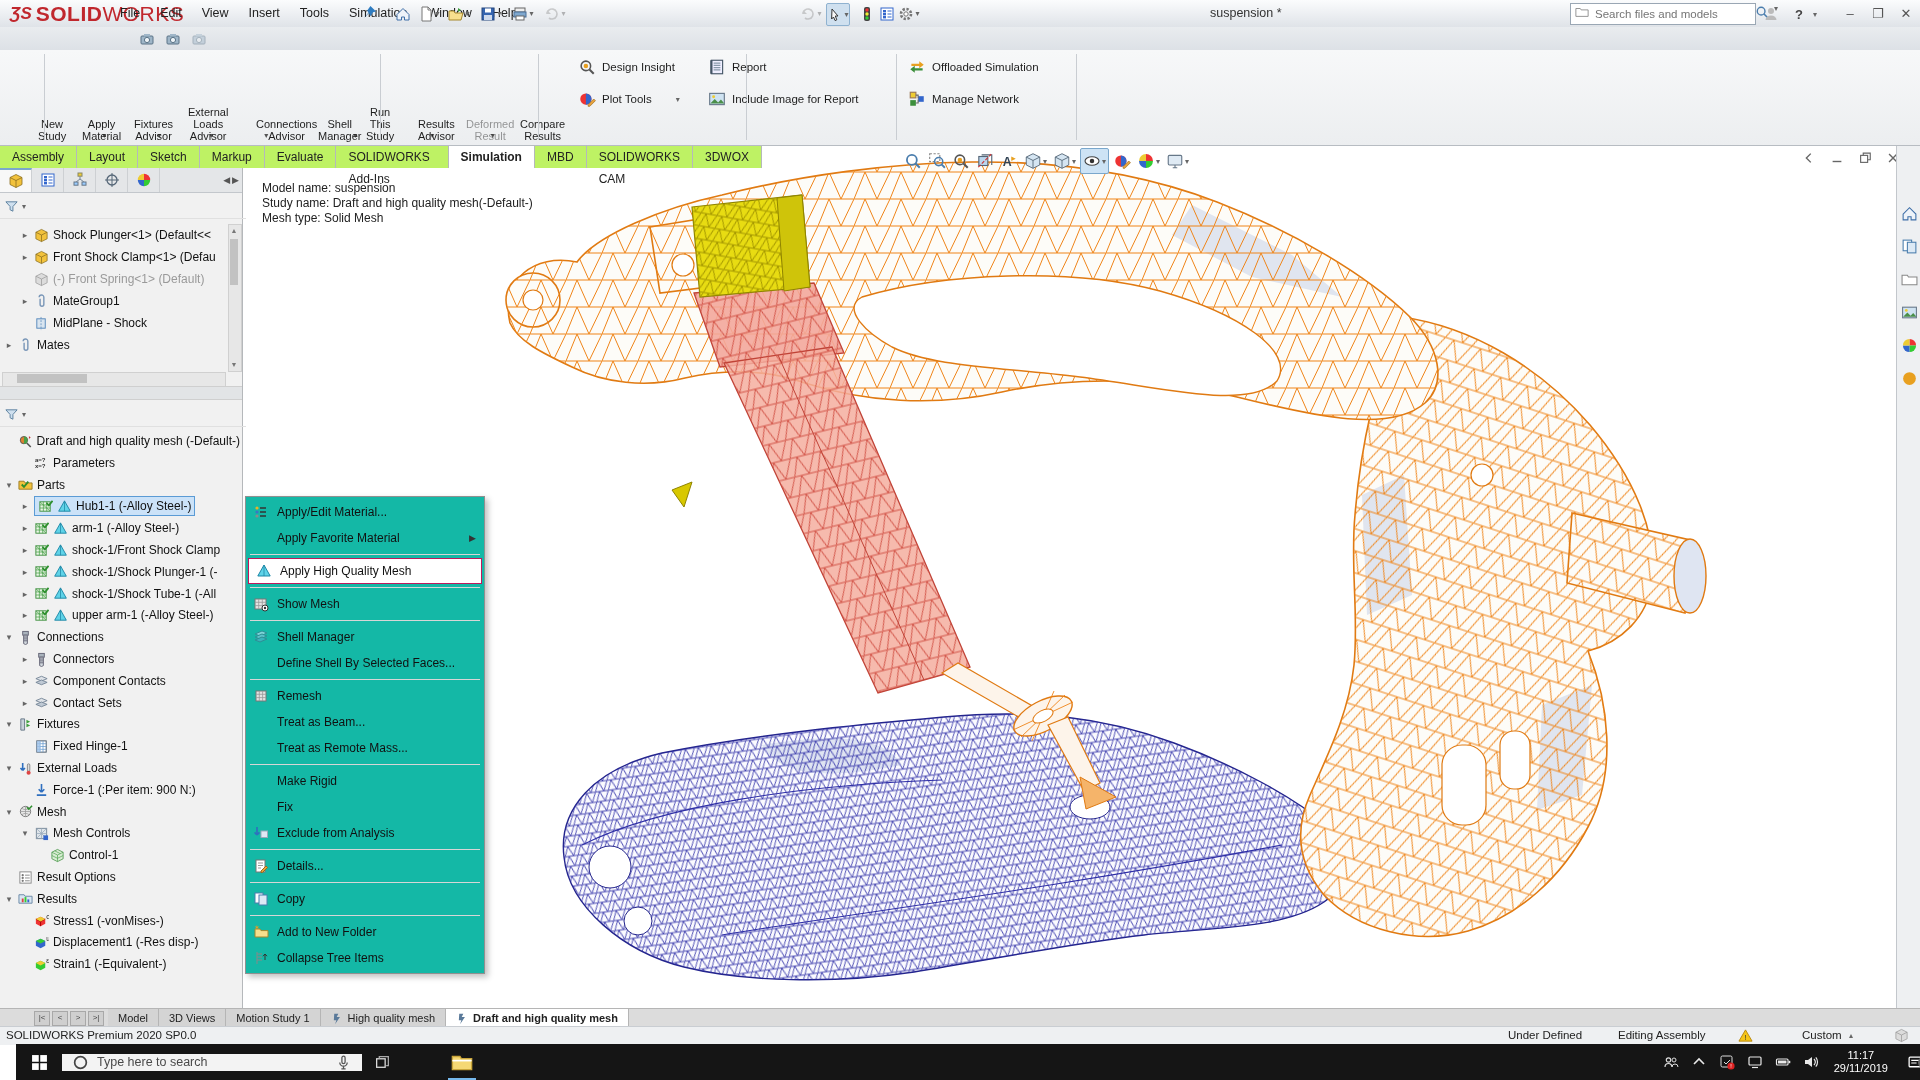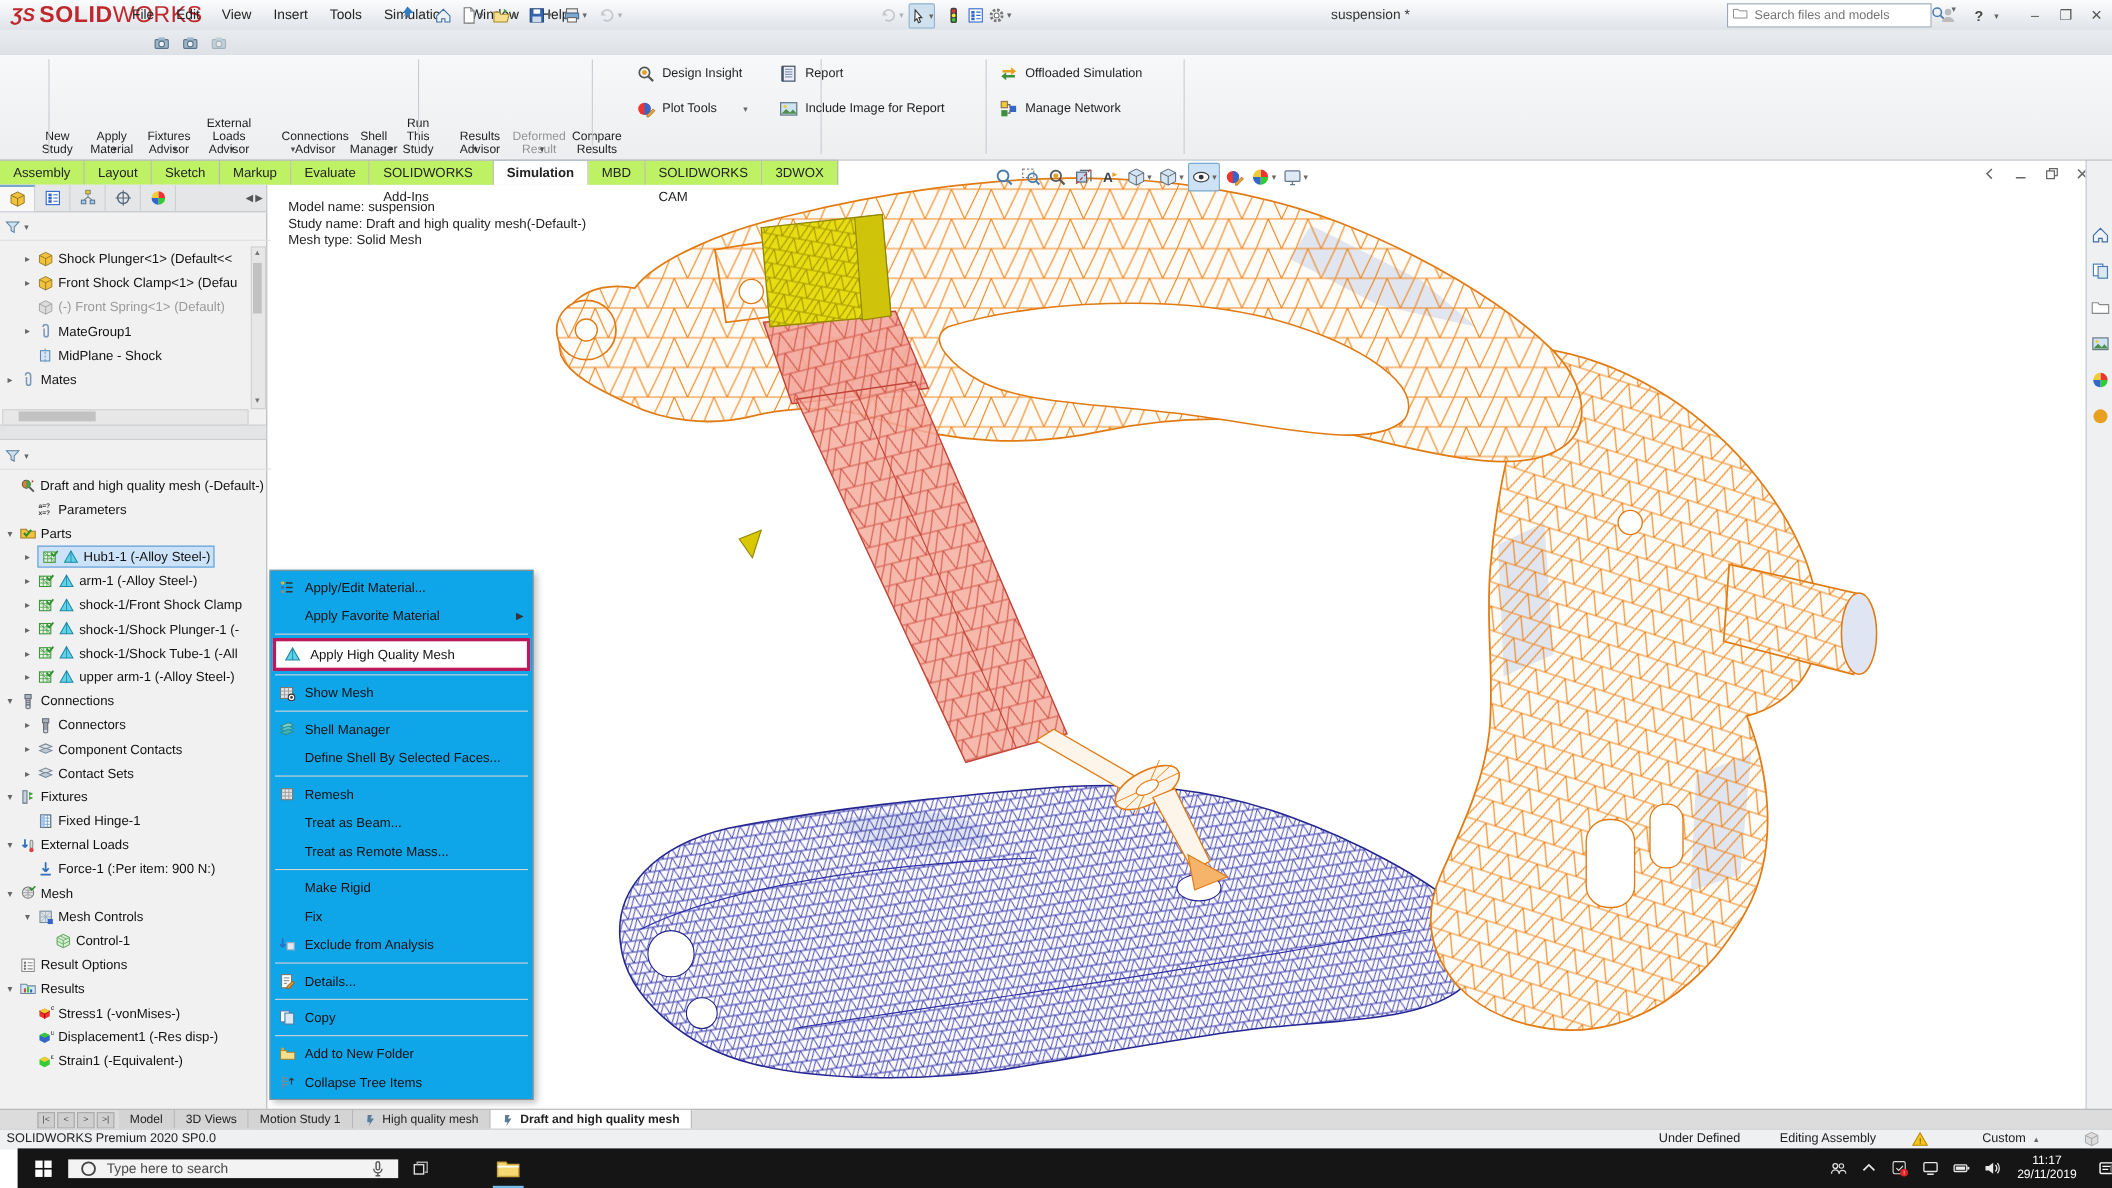--- a/index.html
+++ b/index.html
@@ -61,24 +61,24 @@
   .trow .arr{width:10px;font-size:9px;color:#666;text-align:center;flex:none;}
   .trow.gray{color:#9a9a9a;}
   .trow .sel{background:#cbe2f8;border:1px solid #5b9bd5;padding:0 3px;display:flex;align-items:center;gap:4px;height:18px;}
   .vscroll{left:228px;top:56px;width:12px;height:146px;background:#e7e7e7;border:1px solid #d0d0d0;}
   .vscroll .thumb{position:absolute;left:1px;top:14px;width:8px;height:46px;background:#c2c2c2;}
   .vscroll .sa{position:absolute;left:0;width:10px;height:12px;font-size:7px;color:#777;text-align:center;line-height:12px;}
   .hscroll{left:2px;top:204px;width:222px;height:13px;background:#e7e7e7;border:1px solid #d0d0d0;}
   .hscroll .thumb{position:absolute;left:14px;top:1px;width:70px;height:9px;background:#c2c2c2;}
   .panelsplit{left:0;top:218px;width:242px;height:12px;background:#e2e4e6;border-top:1px solid #cfcfcf;border-bottom:1px solid #cfcfcf;}
   
-  .ctxmenu{left:245px;top:518px;width:238px;z-index:20;background:#0ea5e9;border:1px solid #909090;box-shadow:3px 3px 6px rgba(0,0,0,.25);padding:2px 0;}
+  .ctxmenu{left:245px;top:496px;width:238px;z-index:20;background:#14b8a6;border:1px solid #909090;box-shadow:3px 3px 6px rgba(0,0,0,.25);padding:2px 0;}
   .cmi{height:26px;display:flex;align-items:center;padding:0 8px 0 6px;font-size:12px;color:#111;gap:7px;}
   .cmi .icw{width:18px;flex:none;display:flex;justify-content:center;}
-  .cmi.hl{border:3px solid #be185d;background:#fff;height:24px;margin:0 2px;}
+  .cmi.hl{border:1px solid #be185d;background:#fff;height:24px;margin:0 2px;}
   .cmi .sub{margin-left:auto;font-size:9px;color:#333;}
   .cmsep{height:7px;display:flex;align-items:center;padding:0 4px;}
   .cmsep div{height:1px;width:100%;background:#d6d6d6;}
   
   .doctabs{left:0;top:1008px;width:1920px;height:18px;background:#dcdcdc;border-top:1px solid #b5b5b5;display:flex;align-items:stretch;z-index:6;}
   .dnav{display:flex;align-items:center;padding:0 4px;gap:2px;margin-left:30px;}
   .dnav span{width:14px;height:13px;background:#cfcfcf;border:1px solid #a8a8a8;font-size:8px;line-height:12px;text-align:center;color:#444;}
   .dtab{display:flex;align-items:center;gap:4px;padding:0 10px;font-size:11px;color:#222;border-right:1px solid #b5b5b5;background:#d4d4d4;}
   .dtab.active{background:#fff;font-weight:bold;}
   

